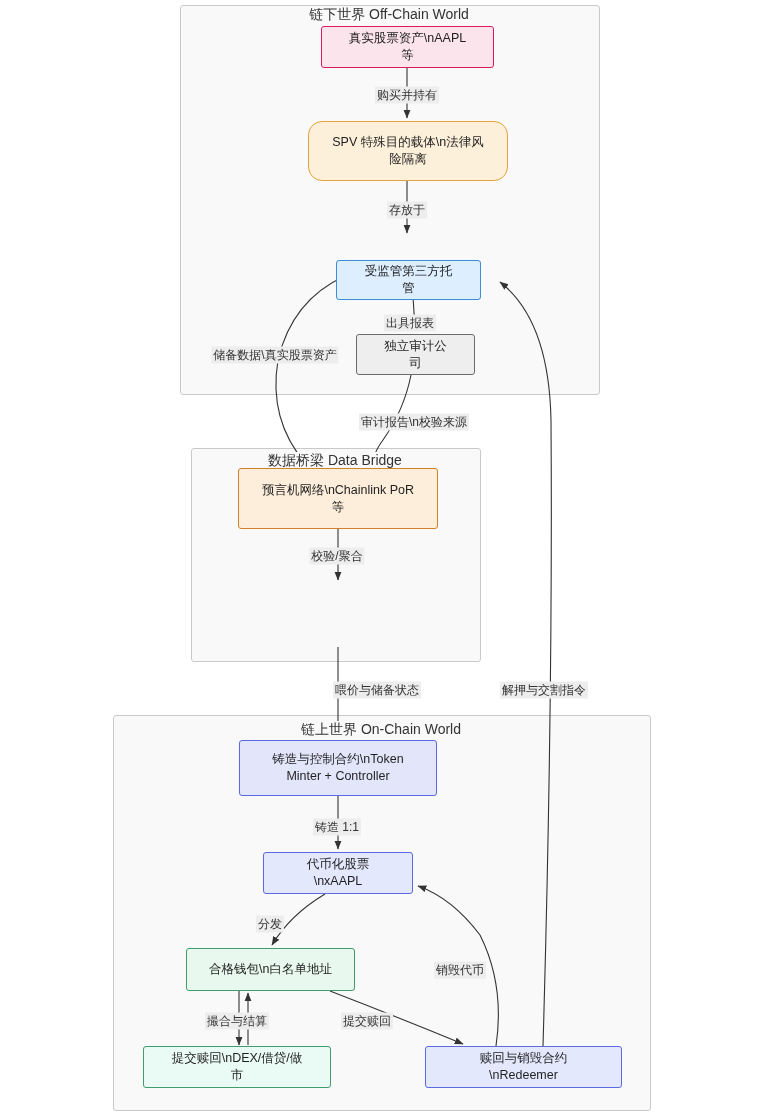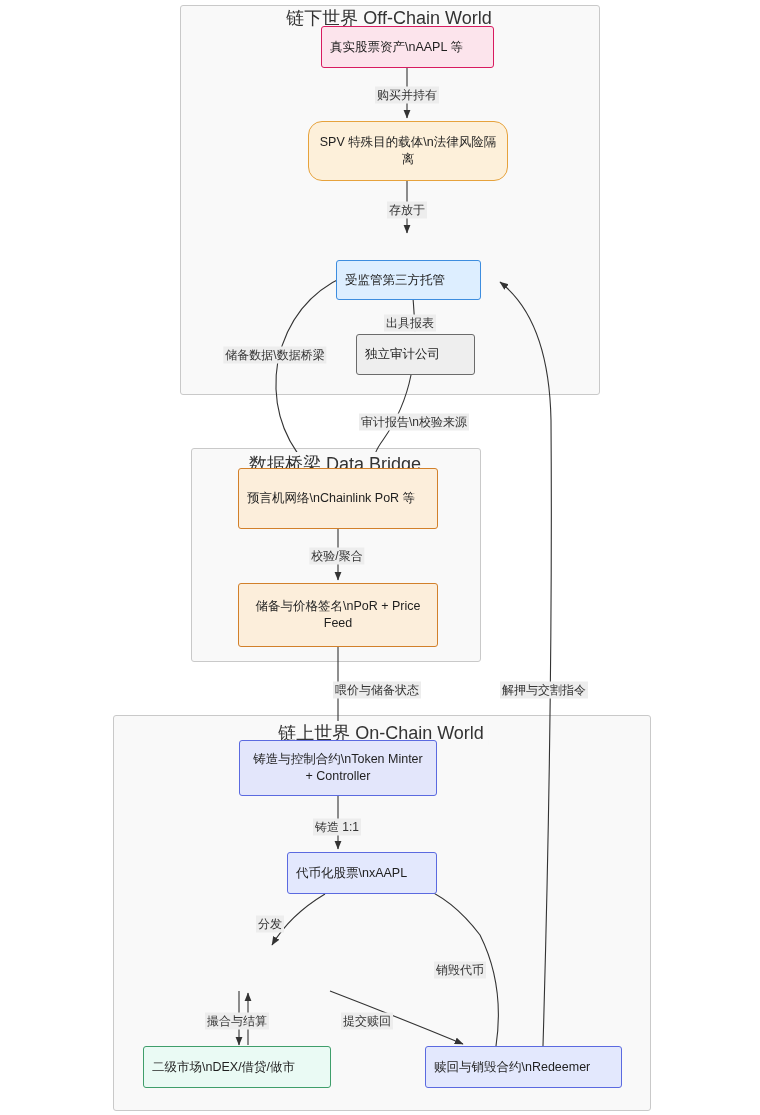--- a/index.html
+++ b/index.html
@@ -1,26 +1,26 @@
 <!DOCTYPE html>
 <html><head>
 <meta charset="utf-8">
 <style>
   html,body{margin:0;padding:0;background:#ffffff;}
   body{font-family:"Liberation Sans","DejaVu Sans",sans-serif;}
   #canvas{position:relative;width:760px;height:1115px;background:#ffffff;overflow:hidden;}
   svg#wires{position:absolute;left:0;top:0;width:760px;height:1115px;pointer-events:none;}
 
   .subgraph{position:absolute;background:#f9f9f9;border:1px solid #c9c9c9;border-radius:3px;}
-  .subgraph-title{position:absolute;font-size:18px;color:#333333;background:#f9f9f9;
+  .subgraph-title{position:absolute;font-size:14px;color:#333333;background:#f9f9f9;
      padding:0 4px;white-space:nowrap;transform:translateX(-50%);}
 
   .node{position:absolute;box-sizing:border-box;display:flex;align-items:center;
-     justify-content:flex-start;text-align:center;border-radius:3px;border-width:1.5px;
-     border-style:solid;font-size:12.5px;line-height:1.35;color:#1f1f1f;padding:2px 8px;}
+     justify-content:flex-end;text-align:center;border-radius:3px;border-width:1.5px;
+     border-style:solid;font-size:12.5px;line-height:1.35;color:#1f1f1f;padding:2px 22px;}
 
   .n-pink{background:#fce4ec;border-color:#d81b60;}
   .n-orange{background:#fdf0da;border-color:#e6a23c;}
   .n-lightblue{background:#ddeeff;border-color:#3d8ddf;}
   .n-gray{background:#eeeeee;border-color:#6b6b6b;}
   .n-oracle{background:#fceedb;border-color:#d2802a;}
   .n-lavender{background:#e3e6fb;border-color:#5b6ae0;}
   .n-lavender2{background:#e3e8fd;border-color:#5b6ae0;}
   .n-green{background:#e8f8ee;border-color:#3f9e6b;}
   .n-mint{background:#eafaf4;border-color:#3f9e6b;}
@@ -92,48 +92,48 @@
   </div>
 
   <div class="node n-gray" style="left:356px;top:334px;width:119px;height:41px;">
     <span>独立审计公司</span>
   </div>
 
   <div class="node n-oracle" style="left:238px;top:468px;width:200px;height:61px;">
     <span>预言机网络\nChainlink PoR 等</span>
   </div>
 
-  <div class="node n-oracle" style="left:238px;top:583px;width:200px;height:64px;">
-    <span>储备与价格签名\nPoR + Price Feed</span>
-  </div>
 
   <div class="node n-lavender" style="left:239px;top:740px;width:198px;height:56px;">
     <span>铸造与控制合约\nToken Minter + Controller</span>
   </div>
 
-  <div class="node n-lavender2" style="left:263px;top:852px;width:150px;height:42px;margin-left:24px;">
+  <div class="node n-lavender2" style="left:263px;top:852px;width:150px;height:42px;">
     <span>代币化股票\nxAAPL</span>
   </div>
 
+  <div class="node n-green" style="left:186px;top:948px;width:169px;height:43px;">
+    <span>合格钱包\n白名单地址</span>
+  </div>
 
   <div class="node n-mint" style="left:143px;top:1046px;width:188px;height:42px;">
-    <span>二级市场\nDEX/借贷/做市</span>
+    <span>提交赎回\nDEX/借贷/做市</span>
   </div>
 
   <div class="node n-lavender2" style="left:425px;top:1046px;width:197px;height:42px;">
     <span>赎回与销毁合约\nRedeemer</span>
   </div>
 
   <div class="elabel" style="left:407px;top:95px;">购买并持有</div>
 
   <div class="elabel" style="left:407px;top:210px;">存放于</div>
 
   <div class="elabel" style="left:410px;top:323px;">出具报表</div>
 
-  <div class="elabel" style="left:275px;top:355px;">储备数据\数据桥梁</div>
+  <div class="elabel" style="left:275px;top:355px;">储备数据\真实股票资产</div>
 
   <div class="elabel" style="left:414px;top:422px;">审计报告\n校验来源</div>
 
   <div class="elabel" style="left:337px;top:556px;">校验/聚合</div>
 
   <div class="elabel" style="left:337px;top:690px;margin-left:40px;">喂价与储备状态</div>
 
   <div class="elabel" style="left:337px;top:827px;">铸造 1:1</div>
 
   <div class="elabel" style="left:270px;top:924px;">分发</div>

